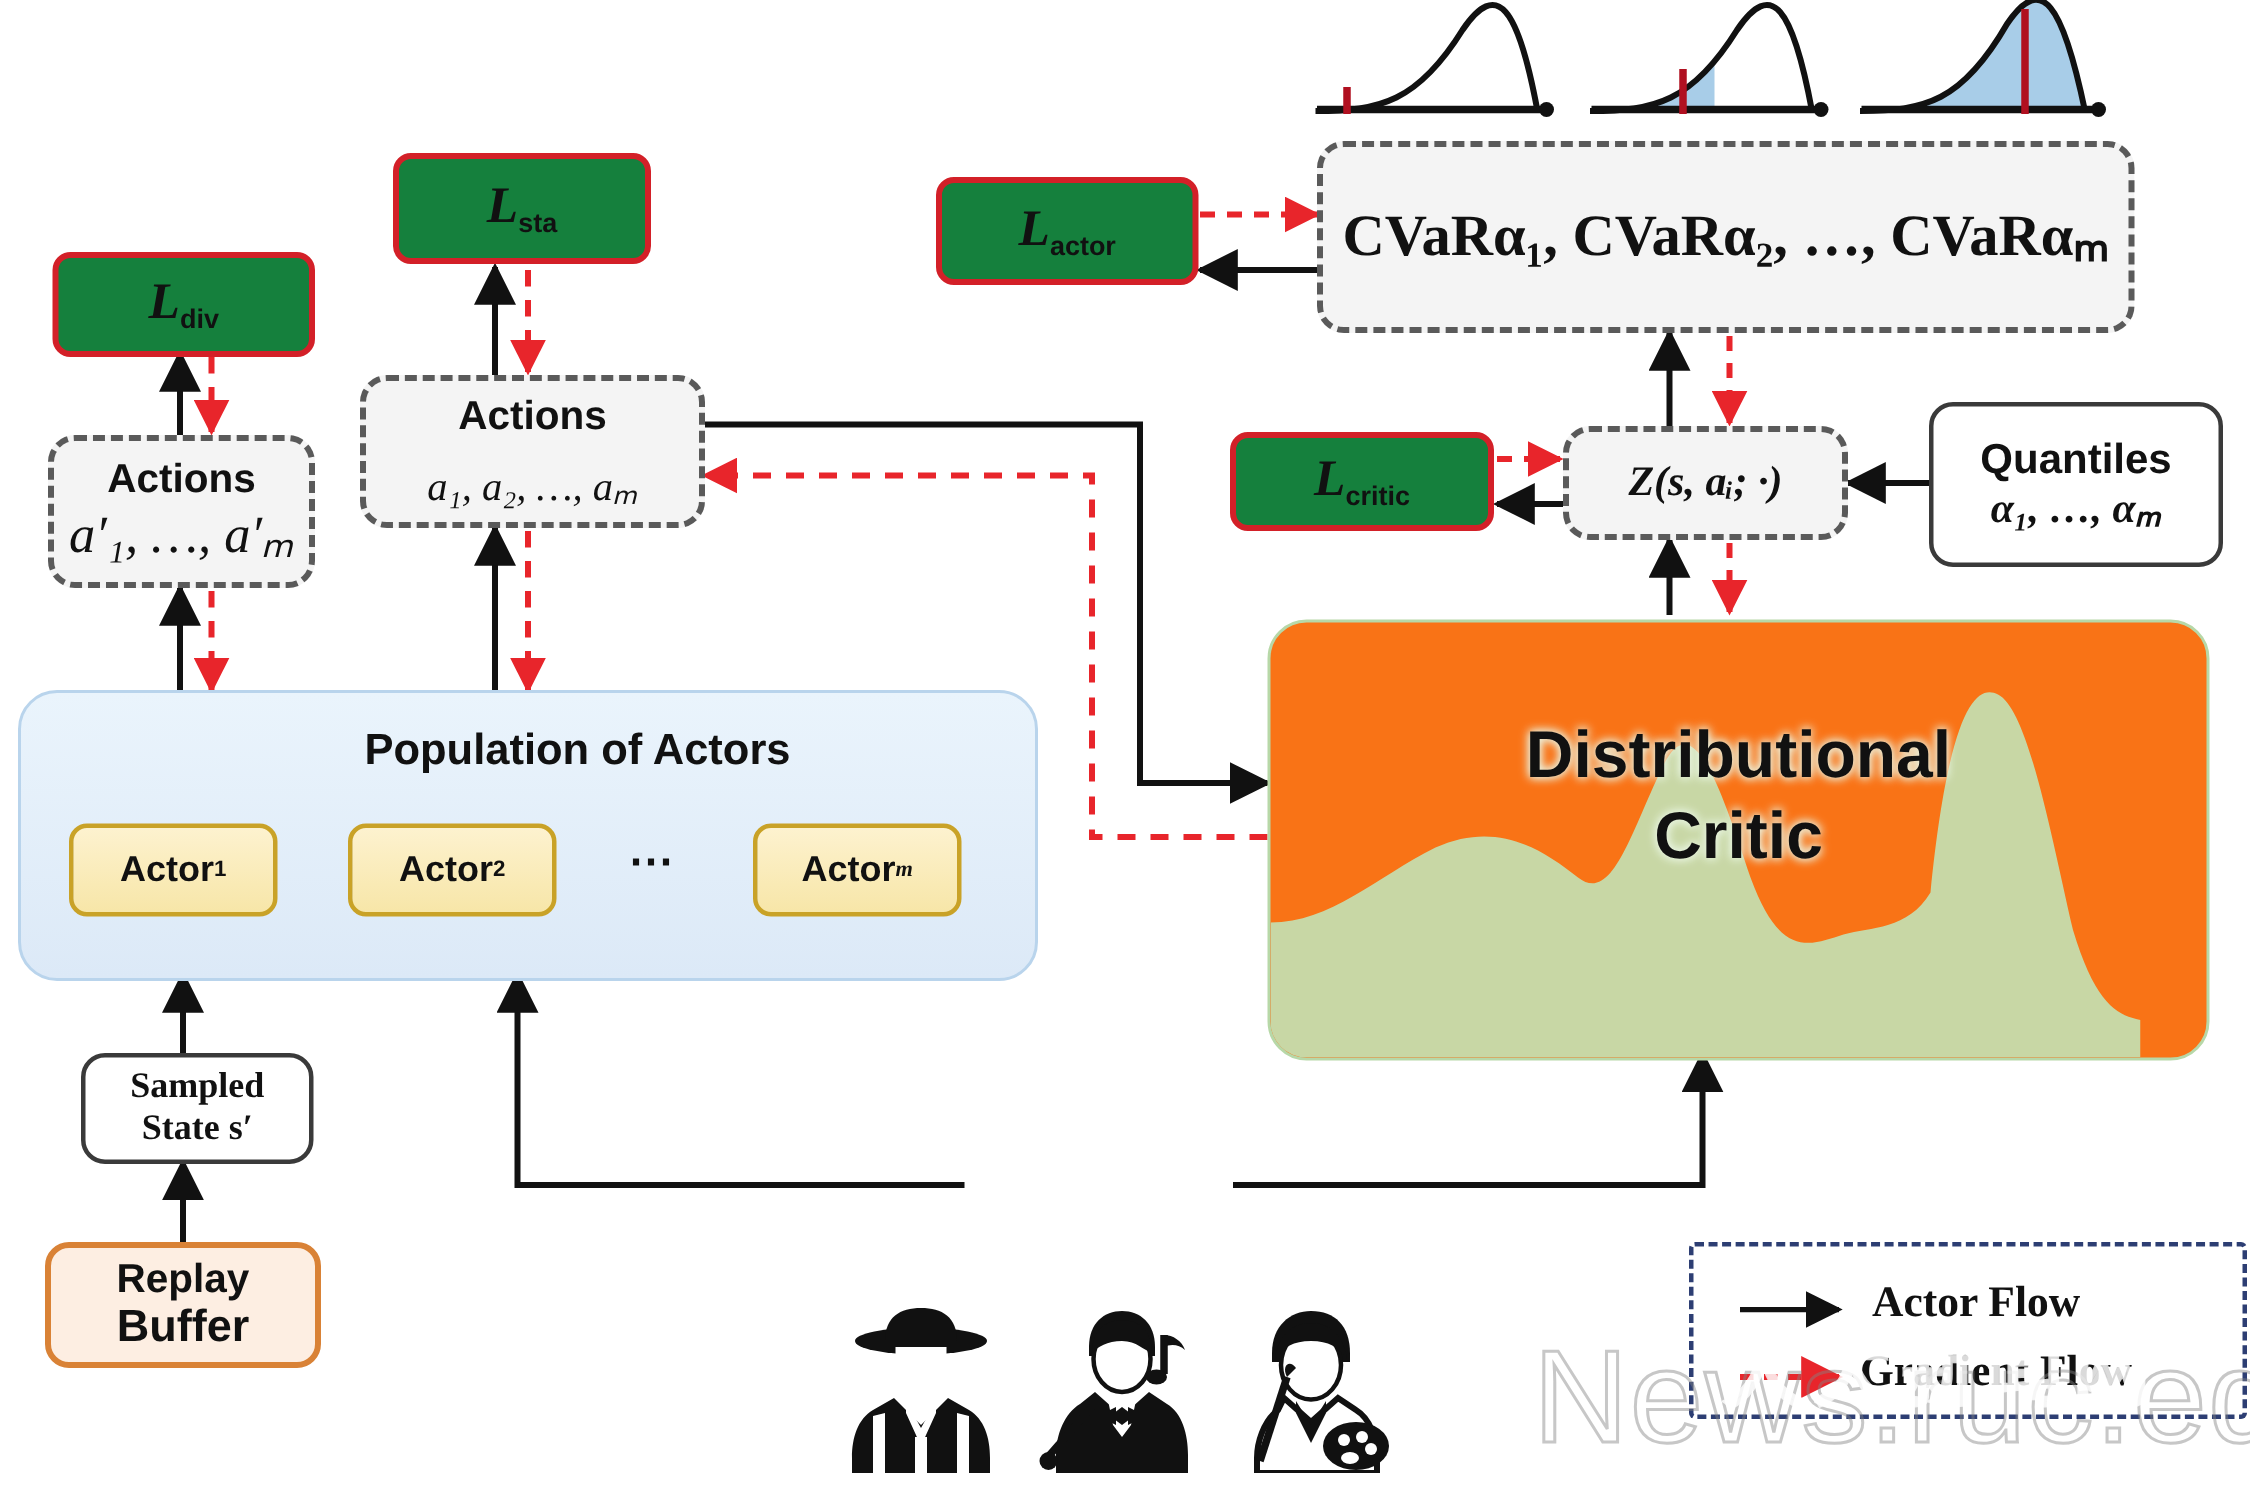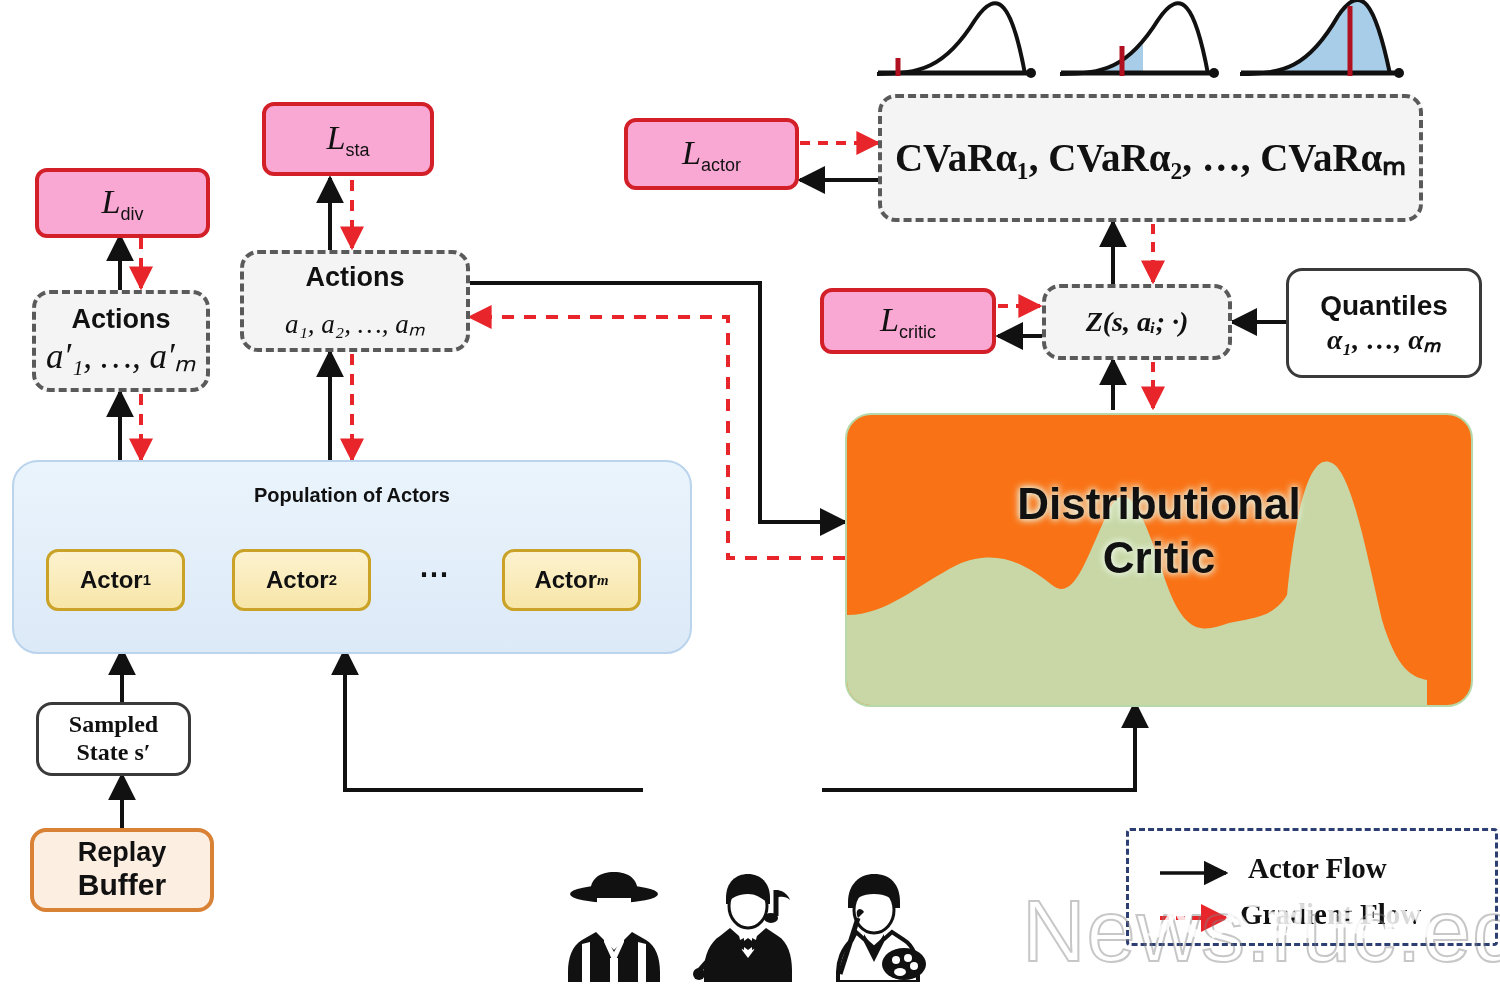--- a/index.html
+++ b/index.html
@@ -4,22 +4,22 @@
 <style>
   html,body{margin:0;padding:0;background:#ffffff;}
   #root{
     position:relative;width:1500px;height:1000px;overflow:hidden;
     background:#ffffff;
     font-family:"Liberation Sans", sans-serif;
   }
   .node{position:absolute;box-sizing:border-box;display:flex;flex-direction:column;
         align-items:center;justify-content:center;text-align:center;line-height:1.15;}
   .loss{
-    background:#f9a8d4;border:4px solid #d32028;border-radius:12px;
-    color:#111;font-weight:normal;
+    background:#15803d;border:4px solid #d32028;border-radius:12px;
+    color:#111;font-weight:bold;
   }
   .dashbox{
     background:#f4f4f4;border:4px dashed #5a5a5a;border-radius:18px;color:#111;justify-content:center;
   }
   .solidbox{
     background:#ffffff;border:3px solid #3a3a3a;border-radius:16px;color:#111;font-weight:bold;
   }
   .orangebox{
     background:#fdeee2;border:4px solid #d98236;border-radius:16px;color:#111;font-weight:bold;
   }
@@ -186,33 +186,33 @@
 
   <div class="node dashbox" style="left:1042px;top:284px;width:190px;height:76px;">
     <div class="mathi" style="font-size:28px;font-weight:bold;">Z(s, aᵢ; ·)</div>
   </div>
 
   <div class="node solidbox" style="left:1286px;top:268px;width:196px;height:110px;">
     <div style="font-size:28px;">Quantiles</div>
     <div class="mathi" style="font-size:28px;margin-top:2px;">α₁, …, αₘ</div>
   </div>
 
-  <div class="node solidbox" style="left:36px;top:702px;width:155px;height:74px;border-width:3px;">
+  <div class="node solidbox" style="left:54px;top:702px;width:155px;height:74px;border-width:3px;">
     <div class="serifb" style="font-size:24px;">Sampled</div>
     <div class="serifb" style="font-size:24px;">State  s′</div>
   </div>
 
   <div class="node orangebox" style="left:30px;top:828px;width:184px;height:84px;">
     <div style="font-size:27px;">Replay</div>
     <div style="font-size:30px;">Buffer</div>
   </div>
 
 
   <div class="bluepanel" style="left:12px;top:460px;width:676px;height:190px;">
-    <div class="panel-title" style="top:22px;font-size:20px;">Population of Actors</div>
+    <div class="panel-title" style="top:22px;font-size:29px;padding-left:33px;">Population of Actors</div>
   </div>
   <div class="actorchip" style="position:absolute;left:46px;top:549px;width:133px;height:56px;font-size:24px;">
     <span>Actor</span>
       <span class="sub">1</span>
   </div>
   <div class="actorchip" style="position:absolute;left:232px;top:549px;width:133px;height:56px;font-size:24px;">
     <span>Actor</span>
       <span class="sub">2</span>
   </div>
   <div style="position:absolute;left:404px;top:556px;width:60px;text-align:center;font-size:30px;font-weight:bold;color:#111;">⋯</div>

